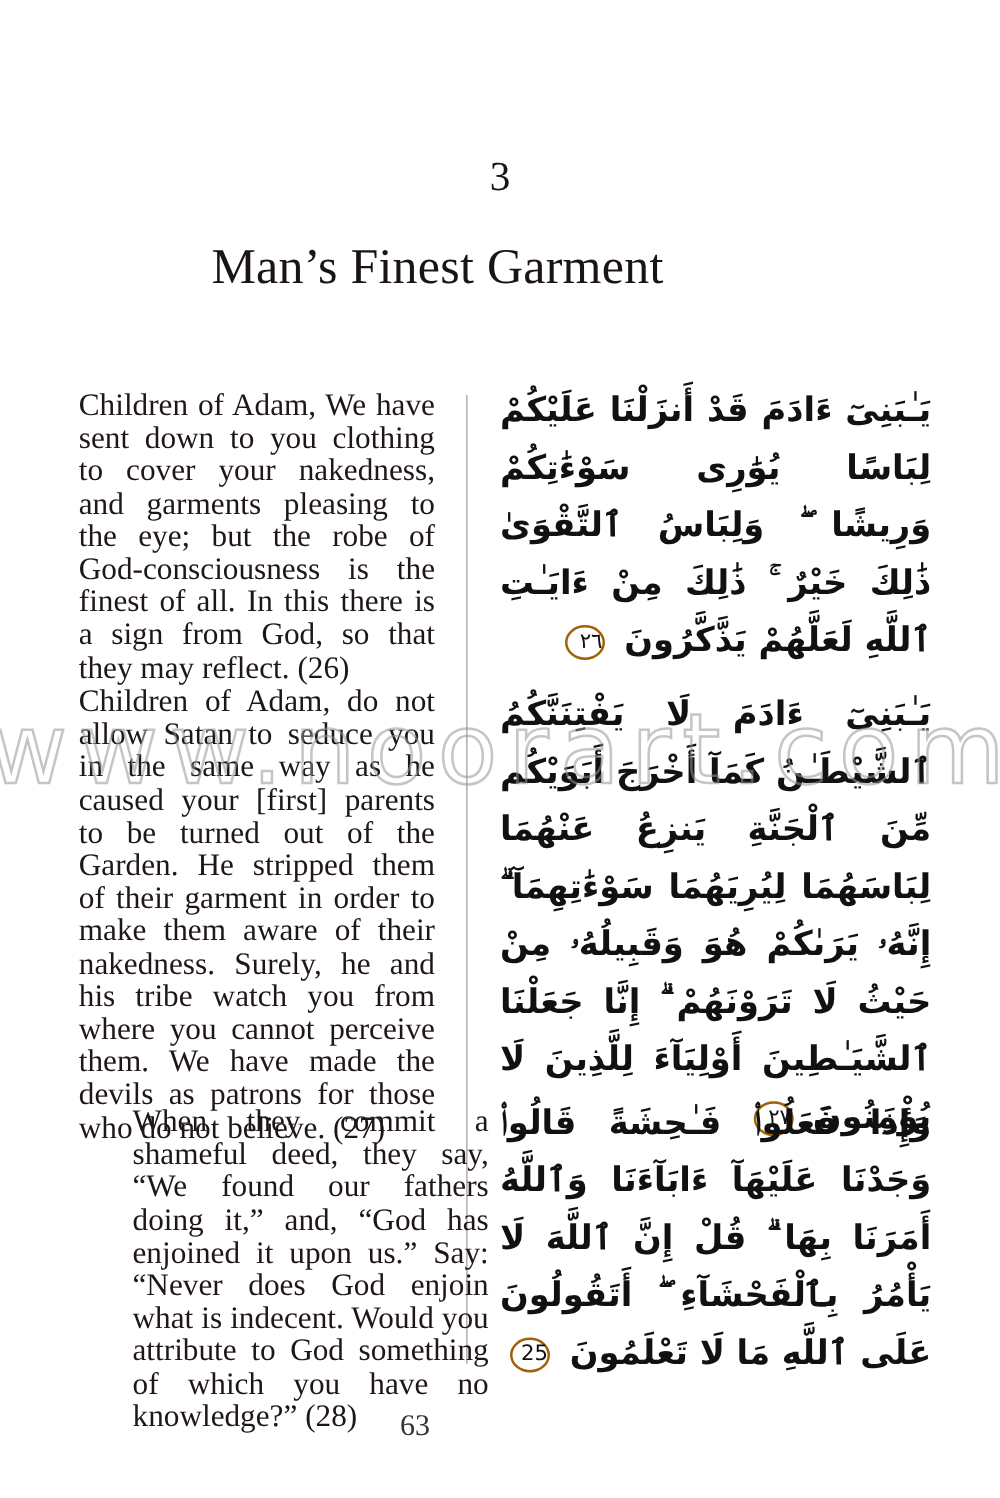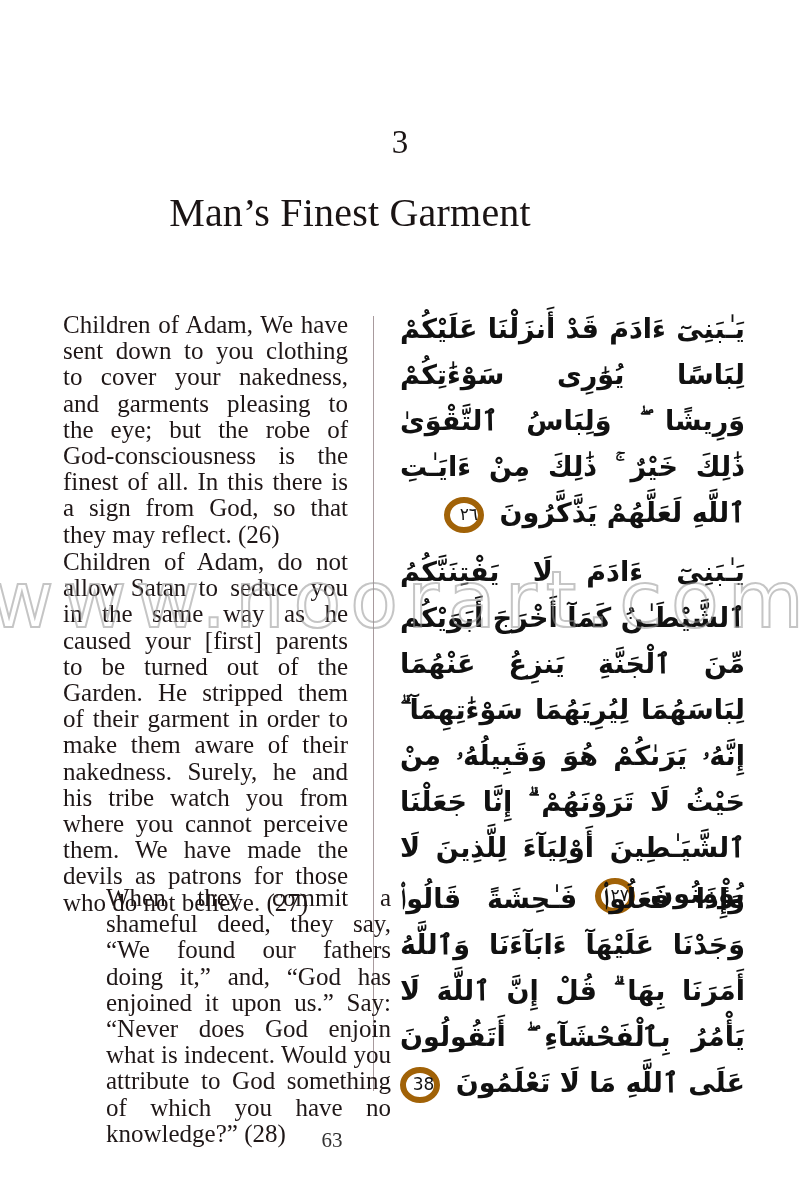--- a/index.html
+++ b/index.html
@@ -2,22 +2,22 @@
 <html><head>
 <meta charset="utf-8">
 <style>
   html, body { margin:0; padding:0; background:#ffffff; }
   body { width:800px; height:1198px; position:relative; overflow:hidden; font-family:"Liberation Serif","DejaVu Serif",serif; color:#1a1414; }
   .chapter-num { position:absolute; left:0; width:800px; top:122px; text-align:center; font-size:33px; line-height:40px; color:#1a1414; }
   .chapter-title { position:absolute; left:0; width:700px; top:188px; text-align:center; font-size:40px; line-height:50px; color:#1a1414; letter-spacing:0.2px; }
   .en-block { position:absolute; left:63px; width:285px; font-size:25px; line-height:26.2px; text-align:justify; text-align-last:left; color:#1f1717; }
   .ar-block { position:absolute; left:400px; width:345px; font-family:"DejaVu Sans",sans-serif; font-size:27px; line-height:46px; direction:rtl; text-align:justify; text-align-last:right; font-weight:bold; color:#111; }
   .divider { position:absolute; left:373px; top:316px; width:1px; height:775px; background:#a89a9d; }
-  .page-num { position:absolute; left:0; width:664px; top:1128px; text-align:center; font-size:21px; color:#333; }
-  .verse-marker { display:inline-block; font-size:17px; font-weight:normal; border:6px solid #a16207; border-radius:50%; width:28px; height:24px; line-height:22px; text-align:center; margin-right:6px; vertical-align:middle; }
+  .page-num { position:absolute; left:0; width:664px; top:1128px; text-align:center; font-size:24px; color:#333; }
+  .verse-marker { display:inline-block; font-size:17px; font-weight:normal; border:2px solid #a16207; border-radius:50%; width:28px; height:24px; line-height:22px; text-align:center; margin-right:6px; vertical-align:middle; }
   .watermark { position:absolute; left:-10px; top:560px; width:820px; text-align:center; font-family:"DejaVu Sans",sans-serif; font-size:78px; line-height:80px; color:transparent; -webkit-text-stroke:2px rgba(150,150,150,0.55); letter-spacing:9px; pointer-events:none; font-weight:normal; }
 </style>
 </head>
 <body>
 
 <div>
   <div class="chapter-num">3</div>
   <div class="chapter-title">Man’s Finest Garment</div>
 
   <div class="divider"></div>
@@ -30,19 +30,19 @@
 
   <div class="en-block" style="top:549px;">Children of Adam, do not allow Satan to seduce you in the same way as he caused your [first] parents to be turned out of the Garden. He stripped them of their garment in order to make them aware of their nakedness. Surely, he and his tribe watch you from where you cannot perceive them. We have made the devils as patrons for those who do not believe. (27)</div>
   <div class="ar-block" style="top:549px;">
     <span>يَـٰبَنِىٓ ءَادَمَ لَا يَفْتِنَنَّكُمُ ٱلشَّيْطَـٰنُ كَمَآ أَخْرَجَ أَبَوَيْكُم مِّنَ ٱلْجَنَّةِ يَنزِعُ عَنْهُمَا لِبَاسَهُمَا لِيُرِيَهُمَا سَوْءَٰتِهِمَآ ۗ إِنَّهُۥ يَرَىٰكُمْ هُوَ وَقَبِيلُهُۥ مِنْ حَيْثُ لَا تَرَوْنَهُمْ ۗ إِنَّا جَعَلْنَا ٱلشَّيَـٰطِينَ أَوْلِيَآءَ لِلَّذِينَ لَا يُؤْمِنُونَ</span>
     <span class="verse-marker">٢٧</span>
   </div>
 
   <div class="en-block" style="top:885px;margin-left:43px;">When they commit a shameful deed, they say, “We found our fathers doing it,” and, “God has enjoined it upon us.” Say: “Never does God enjoin what is indecent. Would you attribute to God something of which you have no knowledge?” (28)</div>
   <div class="ar-block" style="top:876px;">
     <span>وَإِذَا فَعَلُوا۟ فَـٰحِشَةً قَالُوا۟ وَجَدْنَا عَلَيْهَآ ءَابَآءَنَا وَٱللَّهُ أَمَرَنَا بِهَا ۗ قُلْ إِنَّ ٱللَّهَ لَا يَأْمُرُ بِٱلْفَحْشَآءِ ۖ أَتَقُولُونَ عَلَى ٱللَّهِ مَا لَا تَعْلَمُونَ</span>
-    <span class="verse-marker">38</span>
+    <span class="verse-marker">25</span>
   </div>
 
   <div class="page-num">63</div>
 
   <div class="watermark">www.noorart.com</div>
 </div>
 
 </body></html>

